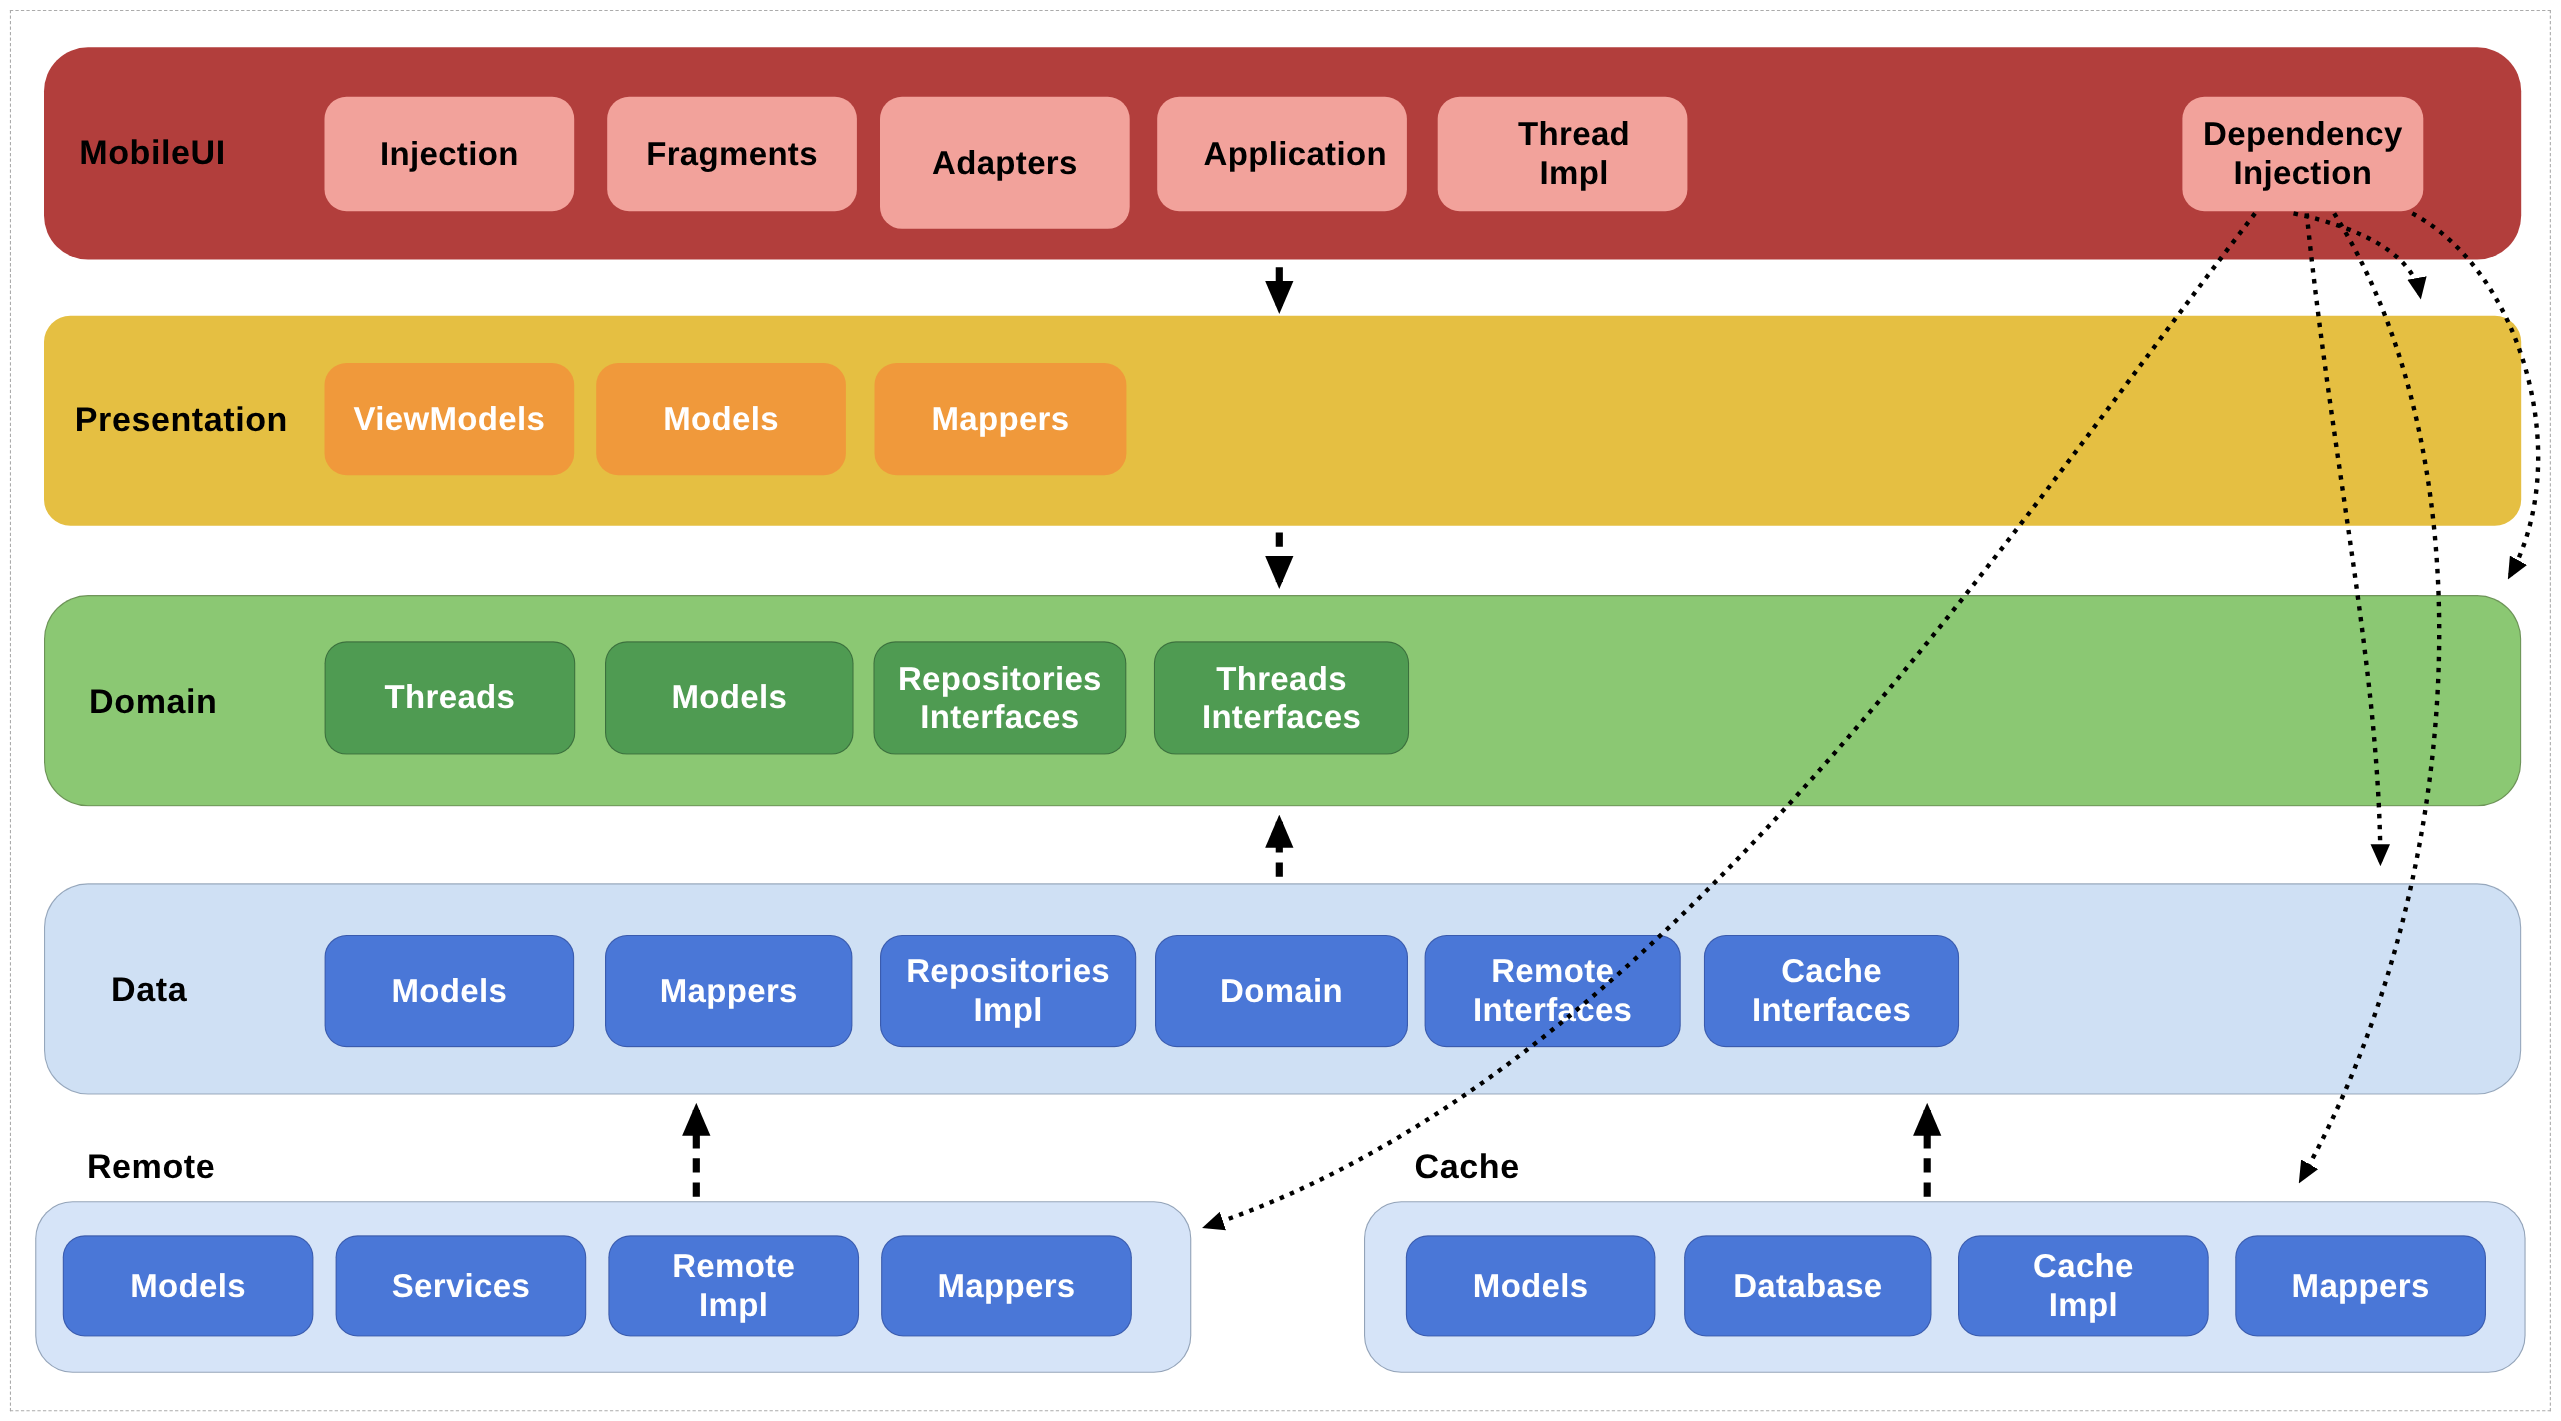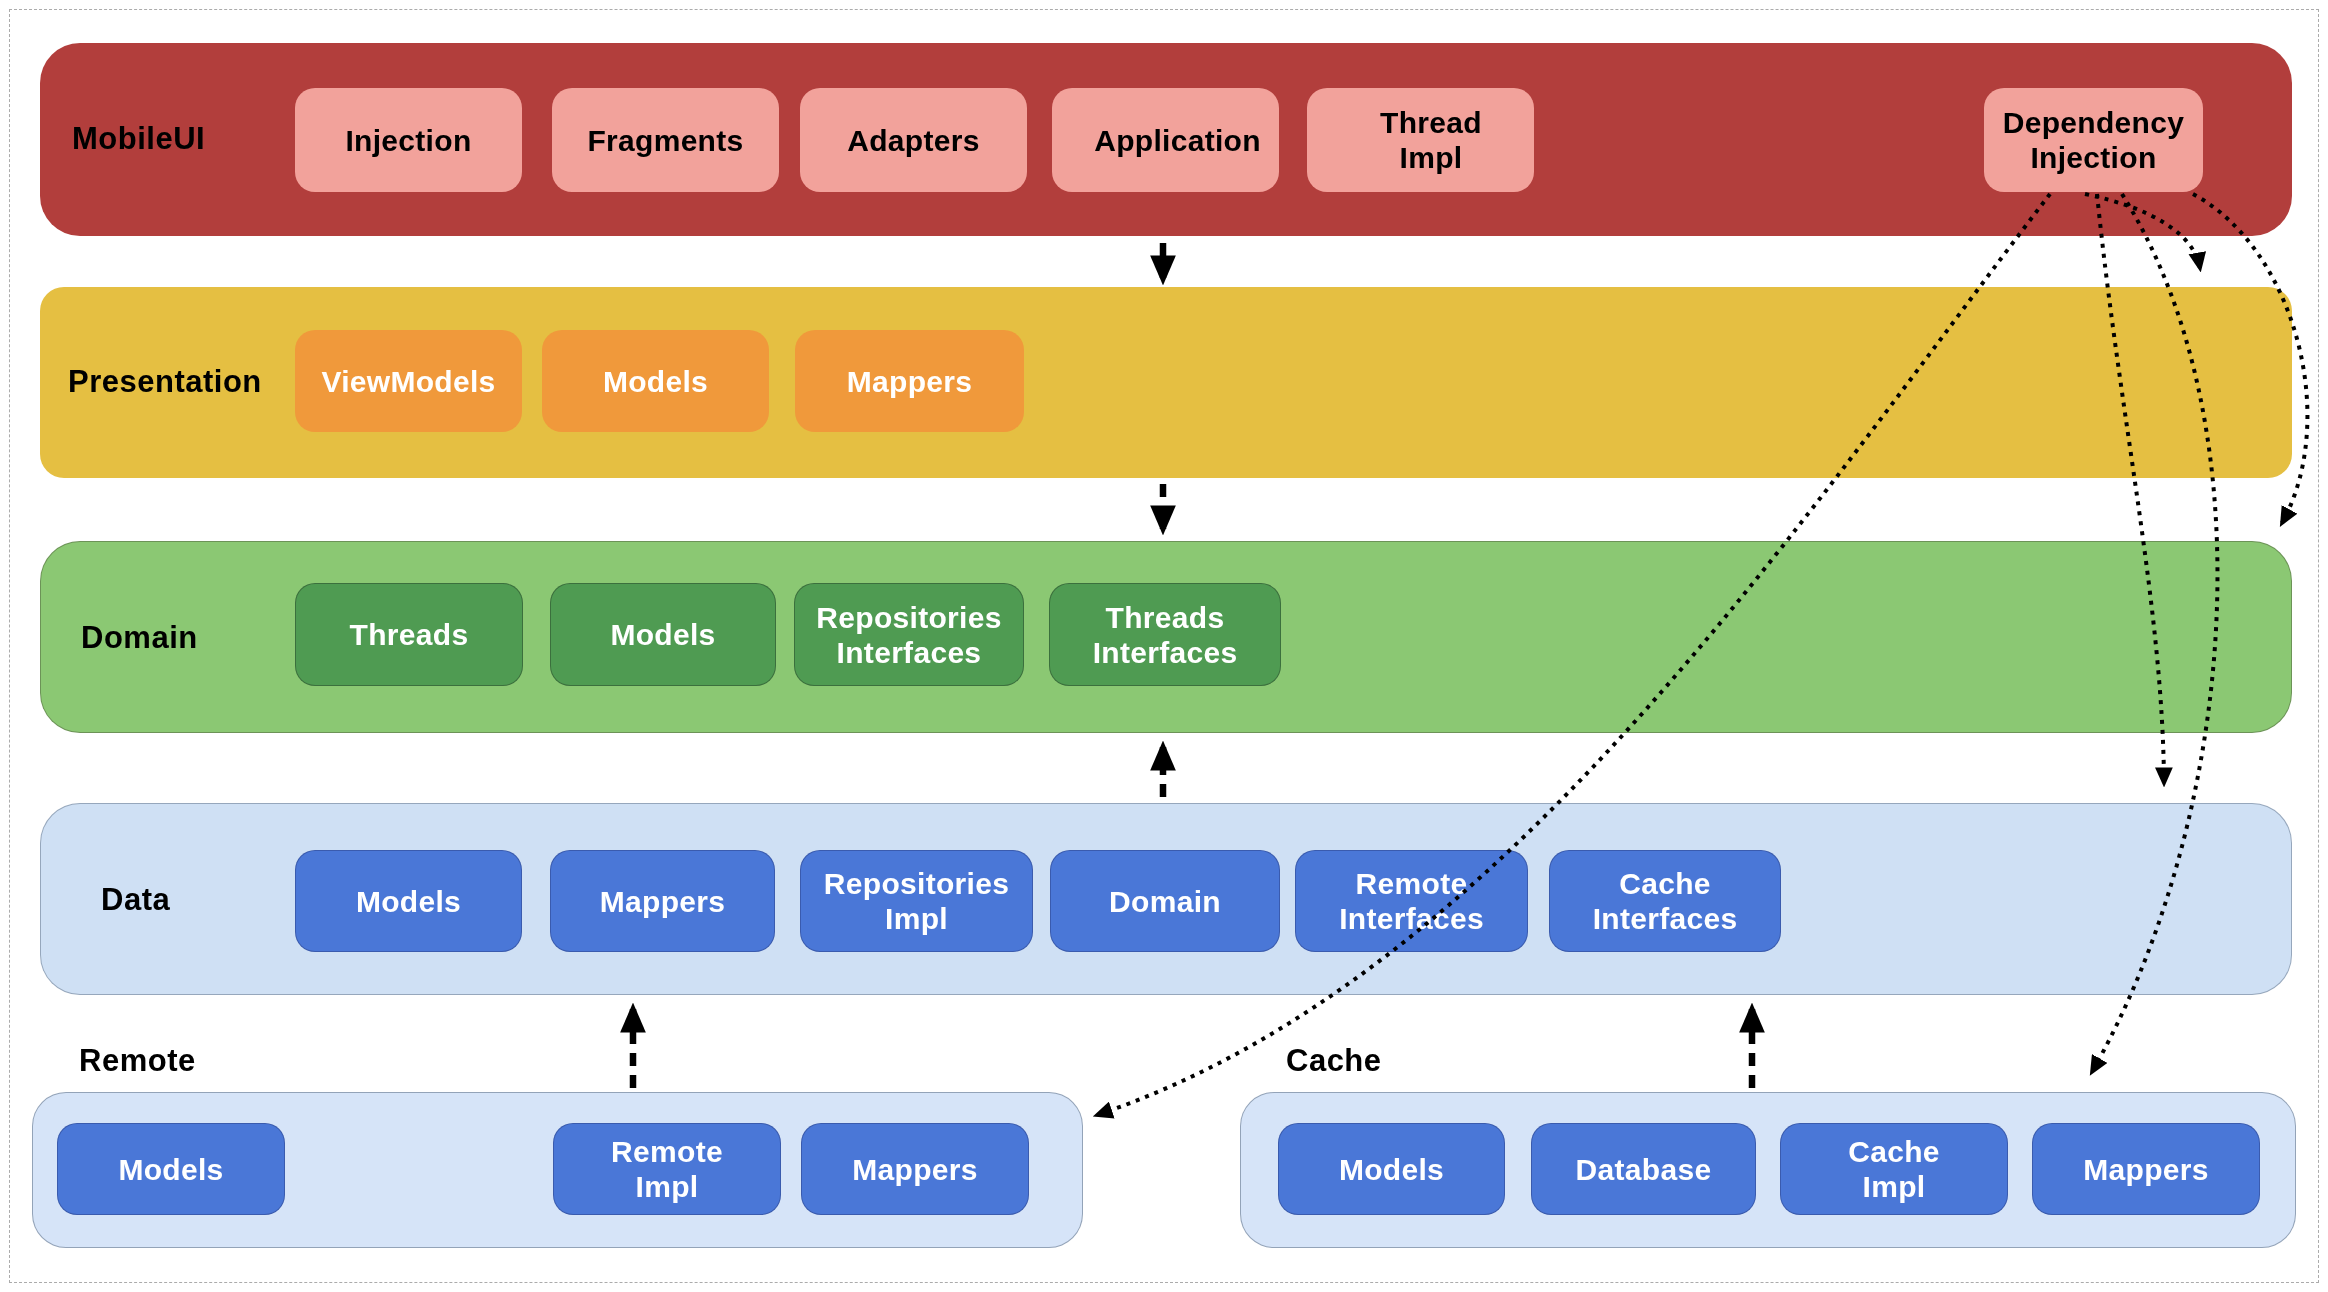--- a/index.html
+++ b/index.html
@@ -62,21 +62,21 @@
     <path d="M1752 1088 L1752 1009" stroke="#000" stroke-width="6.5" fill="none" stroke-dasharray="13 9" marker-end="url(#headBig)"></path>
 
     <path d="M2050 194 C1800 520 1500 980 1097 1115" stroke="#000" stroke-width="4" fill="none" stroke-dasharray="4 6" marker-end="url(#headSmall)"></path>
     <path d="M2097 194 C2120 420 2163 610 2164 783" stroke="#000" stroke-width="4" fill="none" stroke-dasharray="4 6" marker-end="url(#headSmall)"></path>
     <path d="M2122 194 C2270 430 2235 820 2092 1072" stroke="#000" stroke-width="4" fill="none" stroke-dasharray="4 6" marker-end="url(#headSmall)"></path>
     <path d="M2085 194 C2152 208 2194 234 2200 268" stroke="#000" stroke-width="4" fill="none" stroke-dasharray="4 6" marker-end="url(#headSmall)"></path>
     <path d="M2193 194 C2294 248 2340 418 2282 523" stroke="#000" stroke-width="4" fill="none" stroke-dasharray="4 6" marker-end="url(#headSmall)"></path>
   </svg>
 <div class="node" style="left: 295px; top: 88px; width: 227px; height: 104px; background: rgb(242, 162, 155); color: rgb(0, 0, 0);">Injection</div>
     <div class="node" style="left: 552px; top: 88px; width: 227px; height: 104px; background: rgb(242, 162, 155); color: rgb(0, 0, 0); text-align: center;">Fragments</div>
-    <div class="node" style="left: 800px; top: 88px; width: 227px; height: 104px; background: rgb(242, 162, 155); color: rgb(0, 0, 0);">Adapters</div>
+    <div class="node" style="left: 800px; top: 88px; width: 227px; height: 120px; background: rgb(242, 162, 155); color: rgb(0, 0, 0);">Adapters</div>
     <div class="node" style="left: 1052px; top: 88px; width: 227px; height: 104px; background: rgb(242, 162, 155); color: rgb(0, 0, 0); padding-left: 24px;">Application</div>
     <div class="node" style="left: 1307px; top: 88px; width: 227px; height: 104px; background: rgb(242, 162, 155); color: rgb(0, 0, 0); padding-left: 21px;">Thread
 Impl</div>
     <div class="node" style="left: 1984px; top: 88px; width: 219px; height: 104px; background: rgb(242, 162, 155); color: rgb(0, 0, 0);">Dependency
 Injection</div>
     <div class="node" style="left: 295px; top: 330px; width: 227px; height: 102px; background: rgb(240, 153, 59); color: rgb(255, 255, 255);">ViewModels</div>
     <div class="node" style="left: 542px; top: 330px; width: 227px; height: 102px; background: rgb(240, 153, 59); color: rgb(255, 255, 255);">Models</div>
     <div class="node" style="left: 795px; top: 330px; width: 229px; height: 102px; background: rgb(240, 153, 59); color: rgb(255, 255, 255);">Mappers</div>
     <div class="node" style="left: 295px; top: 583px; width: 228px; height: 103px; background: rgb(79, 155, 82); color: rgb(255, 255, 255); border: 1px solid rgba(35, 60, 35, 0.45);">Threads</div>
     <div class="node" style="left: 550px; top: 583px; width: 226px; height: 103px; background: rgb(79, 155, 82); color: rgb(255, 255, 255); border: 1px solid rgba(35, 60, 35, 0.45);">Models</div>
@@ -87,20 +87,21 @@
     <div class="node" style="left: 295px; top: 850px; width: 227px; height: 102px; background: rgb(74, 119, 215); color: rgb(255, 255, 255); border: 1px solid rgba(45, 70, 140, 0.55);">Models</div>
     <div class="node" style="left: 550px; top: 850px; width: 225px; height: 102px; background: rgb(74, 119, 215); color: rgb(255, 255, 255); border: 1px solid rgba(45, 70, 140, 0.55);">Mappers</div>
     <div class="node" style="left: 800px; top: 850px; width: 233px; height: 102px; background: rgb(74, 119, 215); color: rgb(255, 255, 255); border: 1px solid rgba(45, 70, 140, 0.55);">Repositories
 Impl</div>
     <div class="node" style="left: 1050px; top: 850px; width: 230px; height: 102px; background: rgb(74, 119, 215); color: rgb(255, 255, 255); border: 1px solid rgba(45, 70, 140, 0.55);">Domain</div>
     <div class="node" style="left: 1295px; top: 850px; width: 233px; height: 102px; background: rgb(74, 119, 215); color: rgb(255, 255, 255); border: 1px solid rgba(45, 70, 140, 0.55);">Remote
 Interfaces</div>
     <div class="node" style="left: 1549px; top: 850px; width: 232px; height: 102px; background: rgb(74, 119, 215); color: rgb(255, 255, 255); border: 1px solid rgba(45, 70, 140, 0.55);">Cache
 Interfaces</div>
     <div class="node" style="left: 57px; top: 1123px; width: 228px; height: 92px; background: rgb(74, 119, 215); color: rgb(255, 255, 255); border: 1px solid rgba(45, 70, 140, 0.55);">Models</div>
+    <div class="node" style="left: 305px; top: 1123px; width: 228px; height: 92px; background: rgb(74, 119, 215); color: rgb(255, 255, 255); border: 1px solid rgba(45, 70, 140, 0.55);">Services</div>
     <div class="node" style="left: 553px; top: 1123px; width: 228px; height: 92px; background: rgb(74, 119, 215); color: rgb(255, 255, 255); border: 1px solid rgba(45, 70, 140, 0.55);">Remote
 Impl</div>
     <div class="node" style="left: 801px; top: 1123px; width: 228px; height: 92px; background: rgb(74, 119, 215); color: rgb(255, 255, 255); border: 1px solid rgba(45, 70, 140, 0.55);">Mappers</div>
     <div class="node" style="left: 1278px; top: 1123px; width: 227px; height: 92px; background: rgb(74, 119, 215); color: rgb(255, 255, 255); border: 1px solid rgba(45, 70, 140, 0.55);">Models</div>
     <div class="node" style="left: 1531px; top: 1123px; width: 225px; height: 92px; background: rgb(74, 119, 215); color: rgb(255, 255, 255); border: 1px solid rgba(45, 70, 140, 0.55);">Database</div>
     <div class="node" style="left: 1780px; top: 1123px; width: 228px; height: 92px; background: rgb(74, 119, 215); color: rgb(255, 255, 255); border: 1px solid rgba(45, 70, 140, 0.55);">Cache
 Impl</div>
     <div class="node" style="left: 2032px; top: 1123px; width: 228px; height: 92px; background: rgb(74, 119, 215); color: rgb(255, 255, 255); border: 1px solid rgba(45, 70, 140, 0.55);">Mappers</div>
   </div>
 

